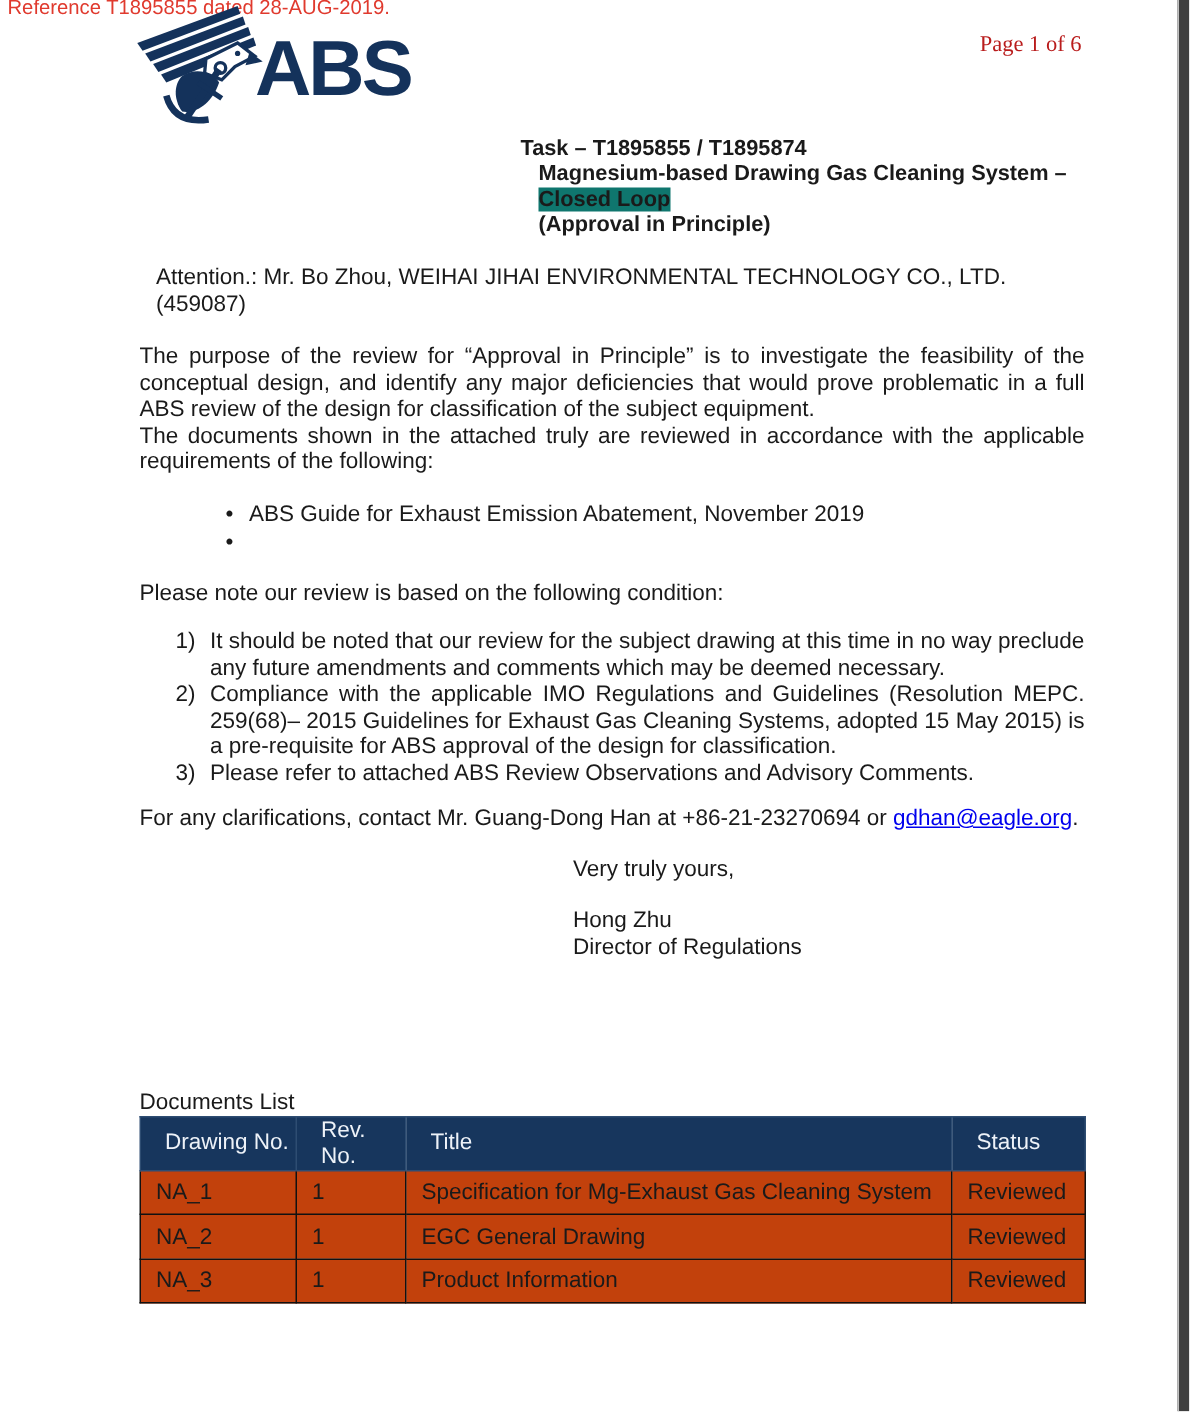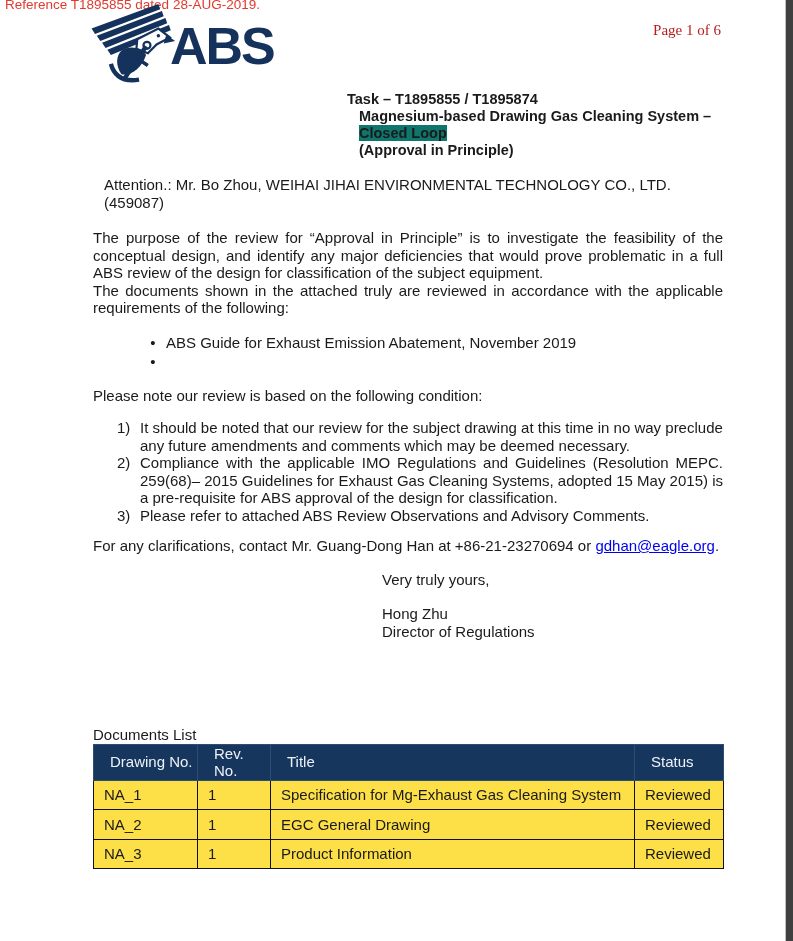--- a/index.html
+++ b/index.html
@@ -71,21 +71,21 @@
   table.docs col.c1 { width:73px; }
   table.docs col.c2 { width:364px; }
   table.docs col.c3 { width:89px; }
   table.docs th {
     background:#17365D; color:#EDF2F8; font-weight:normal;
     text-align:left; height:30px; padding-left:16px;
     border:1px solid #2E4D72;
   }
   table.docs td {
     height:29.5px; padding-left:10px;
-    border:1px solid #111; background:#fde047;
+    border:1px solid #111; background:#c2410c;
   }
 </style>
 </head>
 <body>
 
 <div class="page">
 
   <div class="ref-line">Reference T1895855 dated 28-AUG-2019.</div>
 
   <div class="logo">

